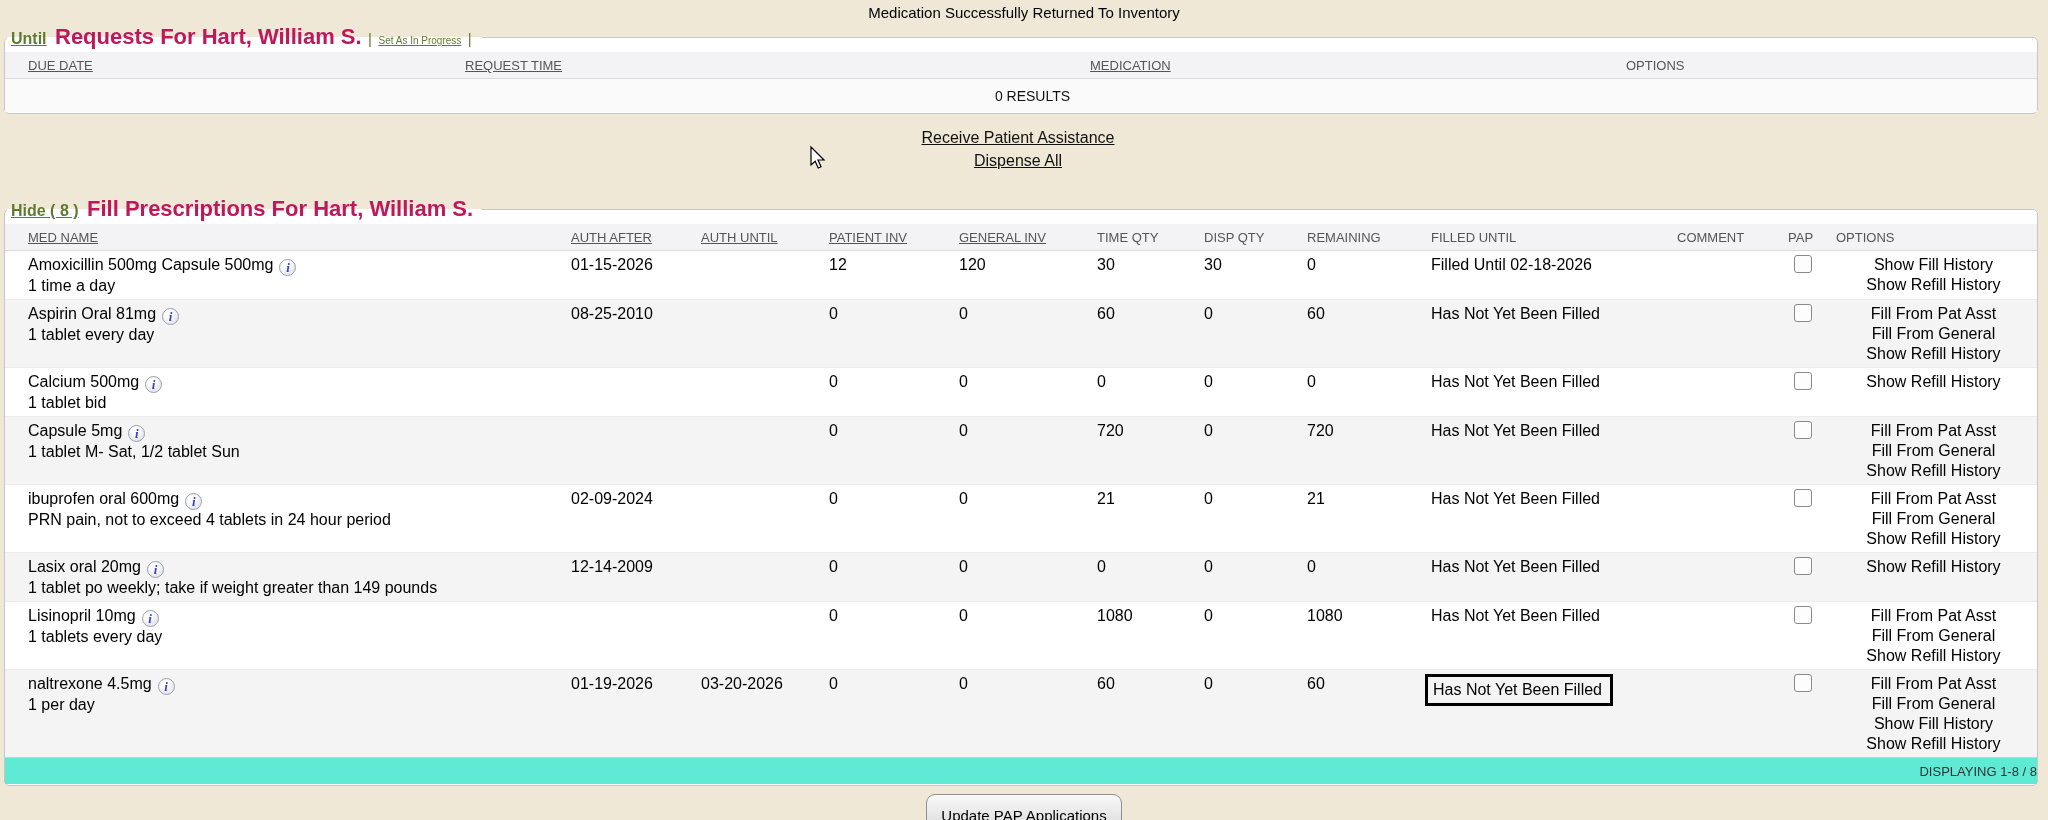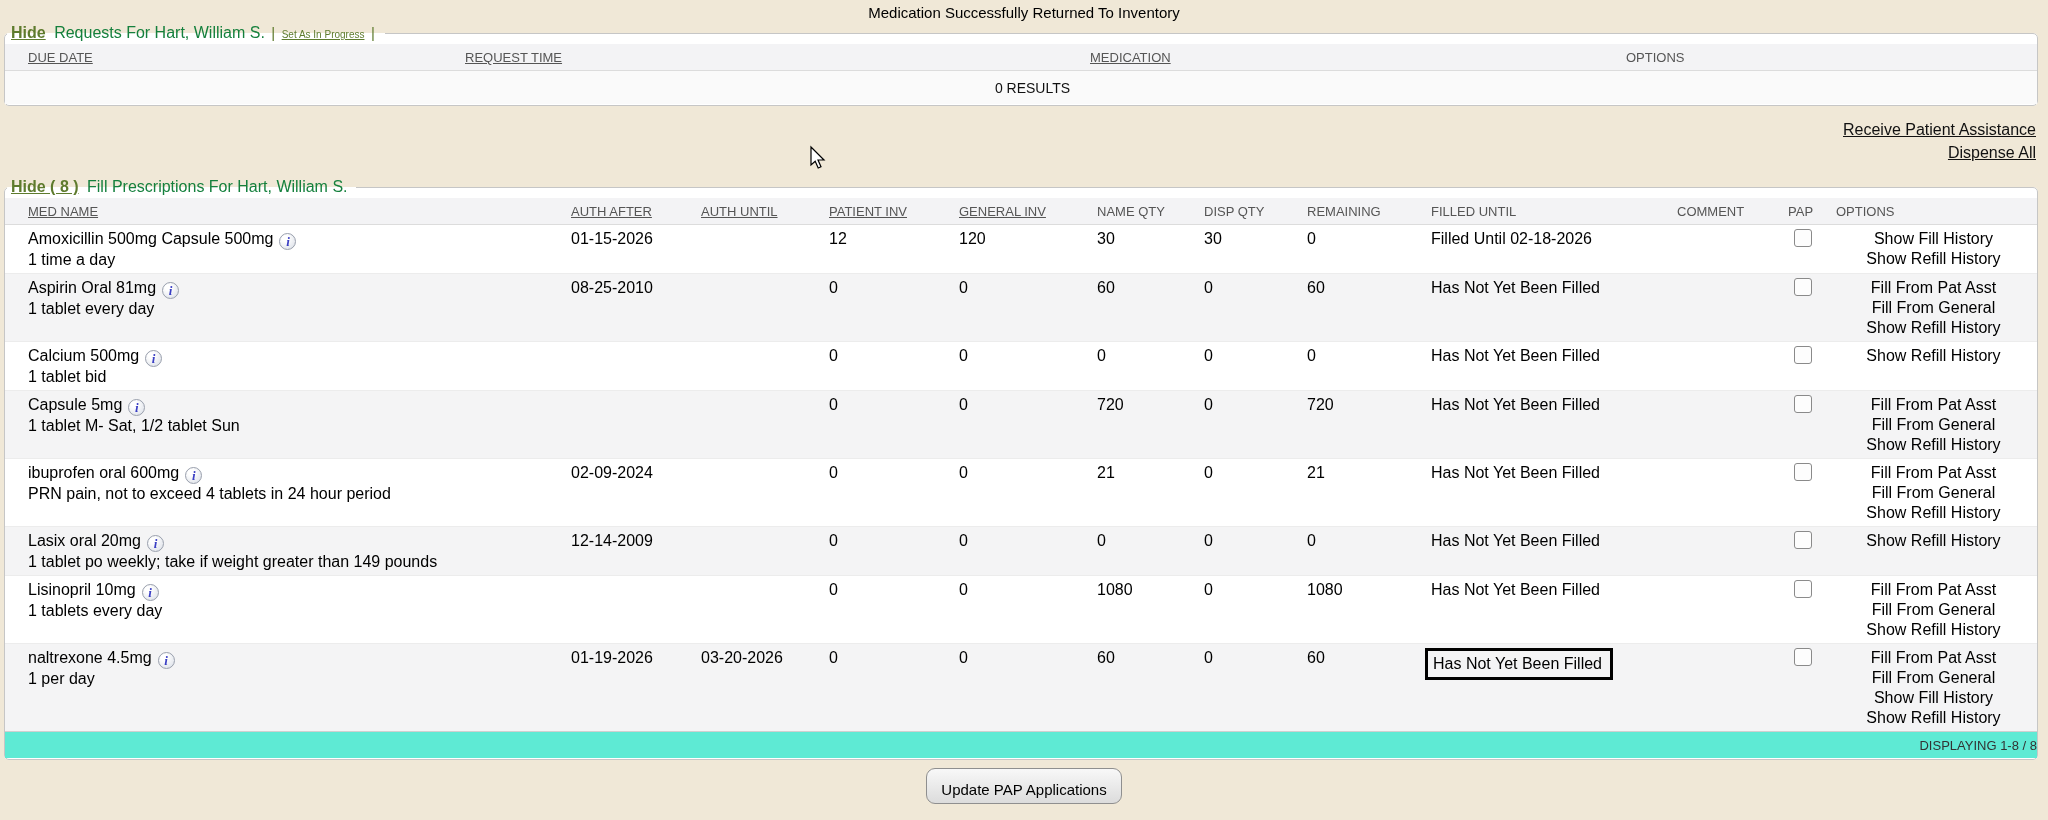--- a/index.html
+++ b/index.html
@@ -31,23 +31,23 @@
     background:transparent;
   }
   .hide-link {
     color:#5e7b2d;
     font-weight:bold;
     font-size:16px;
     text-decoration:underline;
     cursor:pointer;
   }
   .section-title {
-    color:#15803d;
-    font-weight:normal;
-    font-size:16px;
+    color:#be185d;
+    font-weight:bold;
+    font-size:22px;
     margin-left:4px;
   }
   .legend-sep {
     color:#5e7b2d;
     font-size:15px;
     margin:0 2px;
   }
   .green-link {
     color:#5e7b2d;
     font-size:10px;
@@ -131,22 +131,22 @@
   }
   .displaying-row {
     background:#5eead4;
     border-top:1px solid #cfcfcf;
     text-align:right;
     font-size:13px;
     color:#333;
     padding:6px 0 5px 0;
   }
   .right-links {
-    text-align:right;
-    margin:12px 12px 14px 0;
+    text-align:center;
+    margin:12px 12px 24px 0;
   }
   .right-links a {
     display:block;
     color:#111;
     font-size:16px;
     text-decoration:underline;
     line-height:23px;
     cursor:pointer;
   }
   .button-row { text-align:center; margin-top:8px; }
@@ -168,21 +168,21 @@
     z-index:99;
   }
 </style>
 </head>
 <body>
 
 <div class="status-message">Medication Successfully Returned To Inventory</div>
 
 <fieldset class="section">
   <legend>
-    <a class="hide-link">Hide</a>
+    <a class="hide-link">Until</a>
     <span class="section-title">Requests For Hart, William S.</span>
     <span class="legend-sep">|</span>
     <a class="green-link">Set As In Progress</a>
     <span class="legend-sep">|</span>
   </legend>
   <table class="grid requests-grid">
     <colgroup>
       <col style="width:454px">
         <col style="width:625px">
         <col style="width:536px">
@@ -229,21 +229,21 @@
         <col style="width:48px">
         <col>
     </colgroup>
     <thead>
       <tr>
         <th><span class="th-label sortable">MED NAME</span></th>
         <th><span class="th-label sortable">AUTH AFTER</span></th>
         <th><span class="th-label sortable">AUTH UNTIL</span></th>
         <th><span class="th-label sortable">PATIENT INV</span></th>
         <th><span class="th-label sortable">GENERAL INV</span></th>
-        <th><span class="th-label">NAME QTY</span></th>
+        <th><span class="th-label">TIME QTY</span></th>
         <th><span class="th-label">DISP QTY</span></th>
         <th><span class="th-label">REMAINING</span></th>
         <th><span class="th-label">FILLED UNTIL</span></th>
         <th><span class="th-label">COMMENT</span></th>
         <th><span class="th-label">PAP</span></th>
         <th><span class="th-label">OPTIONS</span></th>
       </tr>
     </thead>
     <tbody>
         <tr>

